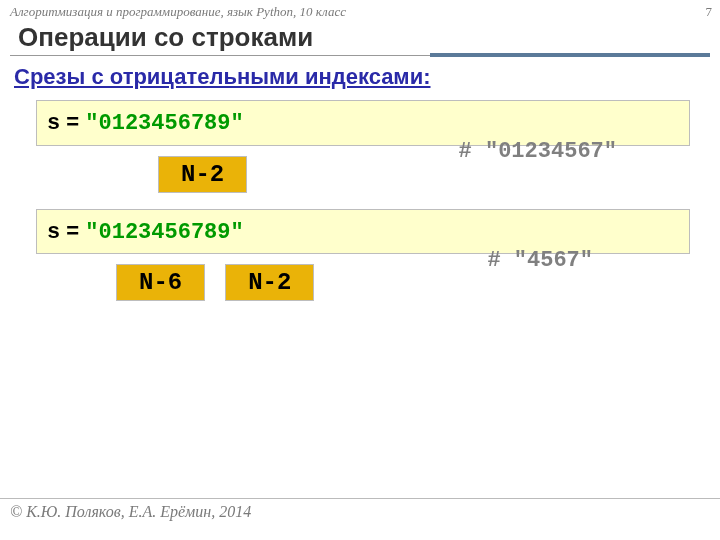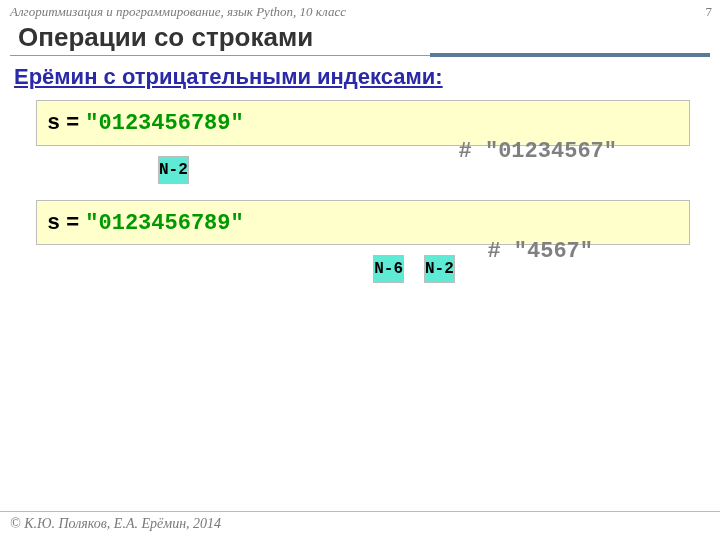--- a/index.html
+++ b/index.html
@@ -70,57 +70,57 @@
   }
   .codebox .green { color: #009a00; }
   .codebox .gray { color: #808080; }
   .codebox .eq { font-family: 'Trebuchet MS', Arial, sans-serif; font-weight: bold; }
   .codebox .line { white-space: pre; }
   .comment-right { position: absolute; }
   .c1 { right: 72px; top: 36px; }
   .c2 { right: 96px; top: 36px; }
   .labelbox {
     display: inline-block;
-    background: #5eead4;
+    background: #eab308;
     border: 1px solid #bdbdbd;
     font-family: 'Courier New', monospace;
     font-weight: bold;
-    font-size: 16px;
-    padding: 4px 0;
+    font-size: 24px;
+    padding: 4px 22px;
     margin: 4px 8px 12px 8px;
   }
   .labels1 { margin-left: 150px; }
-  .labels2 { margin-left: 108px; text-align: center; }
+  .labels2 { margin-left: 108px; }
   .footer {
     position: absolute;
-    bottom: 4px;
+    bottom: 15px;
     left: 0;
     right: 0;
     border-top: 1px solid #bbb;
     padding: 4px 10px;
     font-style: italic;
     color: #7a7a7a;
-    font-size: 14px;
+    font-size: 16px;
     display: flex;
     justify-content: space-between;
   }
 </style>
 </head>
 <body>
 
 <div class="header-sub">Алгоритмизация и программирование, язык Python, 10 класс</div>
 <div class="page-num">7</div>
 <div class="title">Операции со строками</div>
 
 <div class="rule-wrap">
   <hr class="rule-thin">
   <div class="rule-thick"></div>
 </div>
 
-<div class="subtitle">Ерёмин с отрицательными индексами:</div>
+<div class="subtitle">Срезы с отрицательными индексами:</div>
 
 <div class="codebox">
   <div class="line"><span>s</span><span class="eq"> = </span><span class="green">"0123456789"</span></div>
   <div class="comment-right c1 gray">#  "01234567"</div>
 </div>
 
 <div class="labels1">
   <span class="labelbox">N-2</span>
 </div>
 

